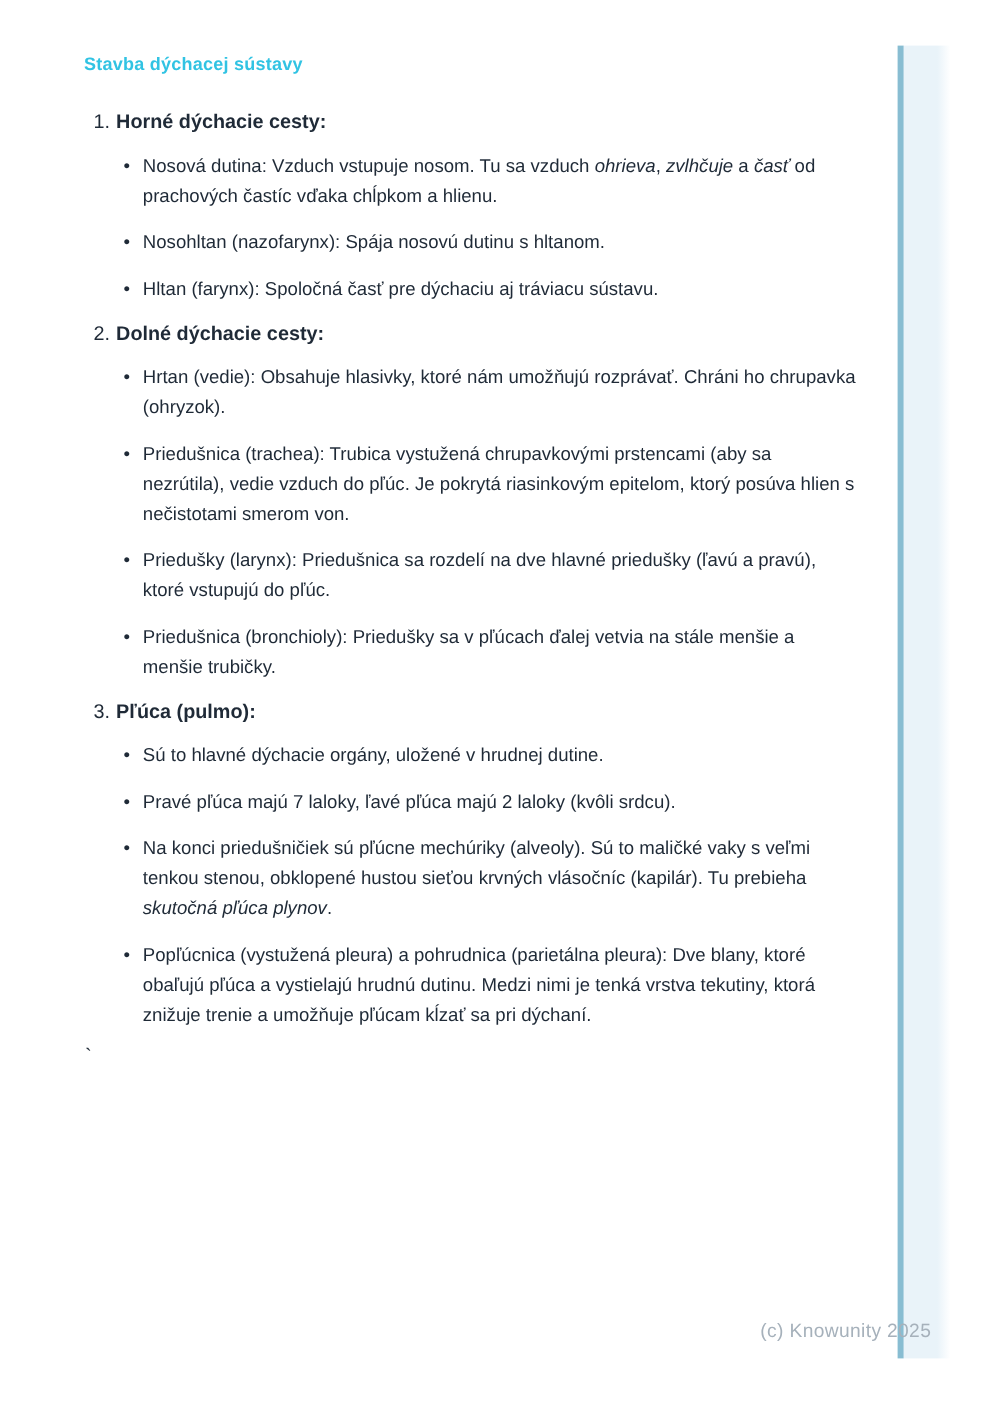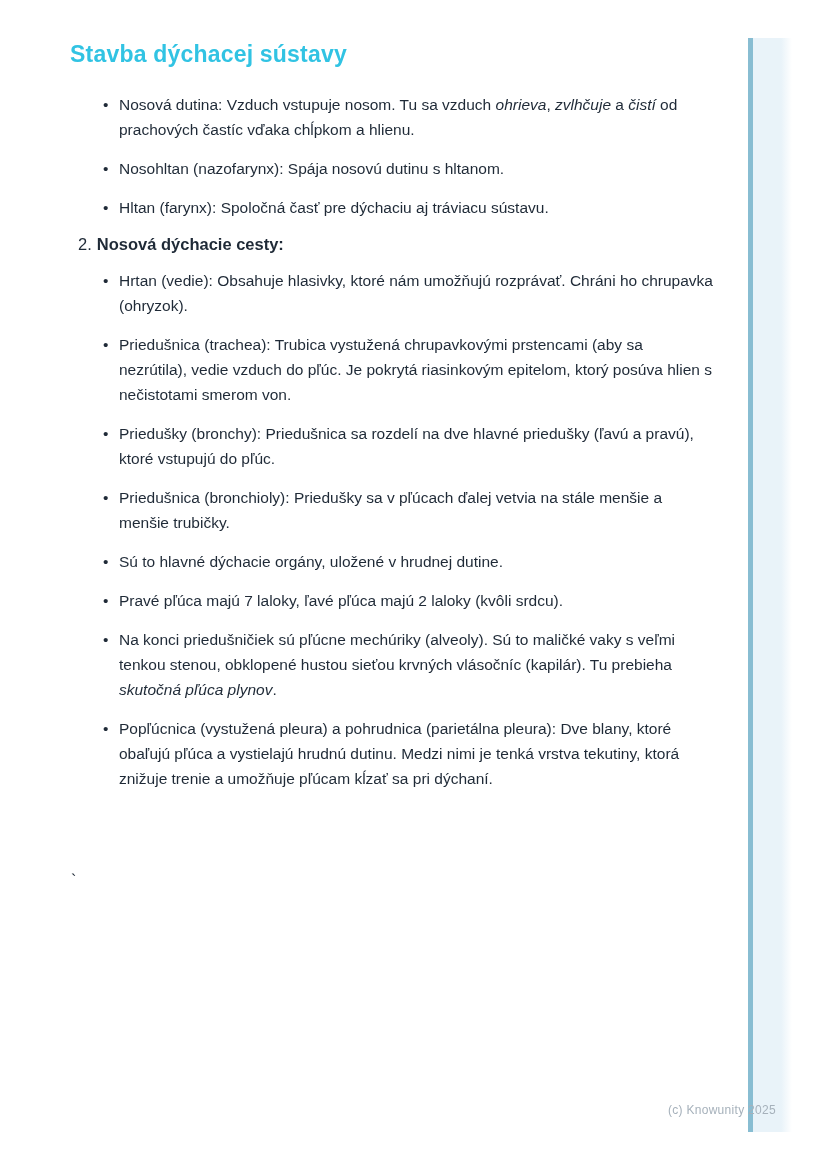--- a/index.html
+++ b/index.html
@@ -19,21 +19,21 @@
     color:var(--text);
     overflow:hidden;
   }
   .doc{
     position:absolute;
     left:70px;top:40px;
     width:648px;
   }
   .page-title{
     margin:0 0 24px 0;
-    font-size:23px;
+    font-size:15px;
     line-height:28px;
     font-weight:700;
     color:var(--accent);
     letter-spacing:.2px;
   }
   ol.sections{
     list-style:none;
     margin:0;padding:0;
   }
   ol.sections > li{margin:0;padding:0;}
@@ -83,73 +83,75 @@
     left:748px;top:38px;
     width:44px;height:1094px;
     border-left:5px solid var(--bar-line);
     background:linear-gradient(90deg, var(--bar-fill) 0%, var(--bar-fill) 72%, rgba(233,243,249,0) 100%);
     z-index:1;
   }
   .page-footer{
     position:absolute;
     top:1102px;
     right:52px;
-    font-size:12px;
+    font-size:16px;
     line-height:16px;
     color:var(--muted);
     letter-spacing:.3px;
     z-index:2;
   }
 </style>
 </head>
 <body>
 
 <div class="side-bar"></div>
 
 <div class="doc">
   <h1 class="page-title">Stavba dýchacej sústavy</h1>
   <ol class="sections">
       <li>
+        <div class="section-heading"><span class="section-number">1.</span><strong class="section-title">Horné dýchacie cesty:</strong></div>
         <ul class="bullet-list">
           <li>
             <span class="bullet-icon">•</span>
-            <span class="list-item-text"><strong>Nosová dutina:</strong><span> Vzduch vstupuje nosom. Tu sa vzduch </span><em>ohrieva</em><span>, </span><em>zvlhčuje</em><span> a </span><em>čistí</em><span> od prachových častíc vďaka chĺpkom a hlienu.</span></span>
+            <span class="list-item-text"><strong>Nosová dutina:</strong><span> Vzduch vstupuje nosom. Tu sa vzduch </span><em>ohrieva</em><span>, </span><em>zvlhčuje</em><span> a </span><em>časť</em><span> od prachových častíc vďaka chĺpkom a hlienu.</span></span>
           </li>
           <li>
             <span class="bullet-icon">•</span>
             <span class="list-item-text"><strong>Nosohltan (nazofarynx):</strong><span> Spája nosovú dutinu s hltanom.</span></span>
           </li>
           <li>
             <span class="bullet-icon">•</span>
             <span class="list-item-text"><strong>Hltan (farynx):</strong><span> Spoločná časť pre dýchaciu aj tráviacu sústavu.</span></span>
           </li>
         </ul>
       </li>
       <li>
-        <div class="section-heading"><span class="section-number">2.</span><strong class="section-title">Nosová dýchacie cesty:</strong></div>
+        <div class="section-heading"><span class="section-number">2.</span><strong class="section-title">Dolné dýchacie cesty:</strong></div>
         <ul class="bullet-list">
           <li>
             <span class="bullet-icon">•</span>
             <span class="list-item-text"><strong>Hrtan (vedie):</strong><span> Obsahuje hlasivky, ktoré nám umožňujú rozprávať. Chráni ho chrupavka (ohryzok).</span></span>
           </li>
           <li>
             <span class="bullet-icon">•</span>
             <span class="list-item-text"><strong>Priedušnica (trachea):</strong><span> Trubica vystužená chrupavkovými prstencami (aby sa nezrútila), vedie vzduch do pľúc. Je pokrytá riasinkovým epitelom, ktorý posúva hlien s nečistotami smerom von.</span></span>
           </li>
           <li>
             <span class="bullet-icon">•</span>
-            <span class="list-item-text"><strong>Priedušky (bronchy):</strong><span> Priedušnica sa rozdelí na dve hlavné priedušky (ľavú a pravú), ktoré vstupujú do pľúc.</span></span>
+            <span class="list-item-text"><strong>Priedušky (larynx):</strong><span> Priedušnica sa rozdelí na dve hlavné priedušky (ľavú a pravú), ktoré vstupujú do pľúc.</span></span>
           </li>
           <li>
             <span class="bullet-icon">•</span>
             <span class="list-item-text"><strong>Priedušnica (bronchioly):</strong><span> Priedušky sa v pľúcach ďalej vetvia na stále menšie a menšie trubičky.</span></span>
           </li>
         </ul>
       </li>
       <li>
+        <div class="section-heading"><span class="section-number">3.</span><strong class="section-title">Pľúca (pulmo):</strong></div>
         <ul class="bullet-list">
           <li>
             <span class="bullet-icon">•</span>
             <span class="list-item-text"><span>Sú to hlavné dýchacie orgány, uložené v hrudnej dutine.</span></span>
           </li>
           <li>
             <span class="bullet-icon">•</span>
             <span class="list-item-text"><span>Pravé pľúca majú 7 laloky, ľavé pľúca majú 2 laloky (kvôli srdcu).</span></span>
           </li>
           <li>

